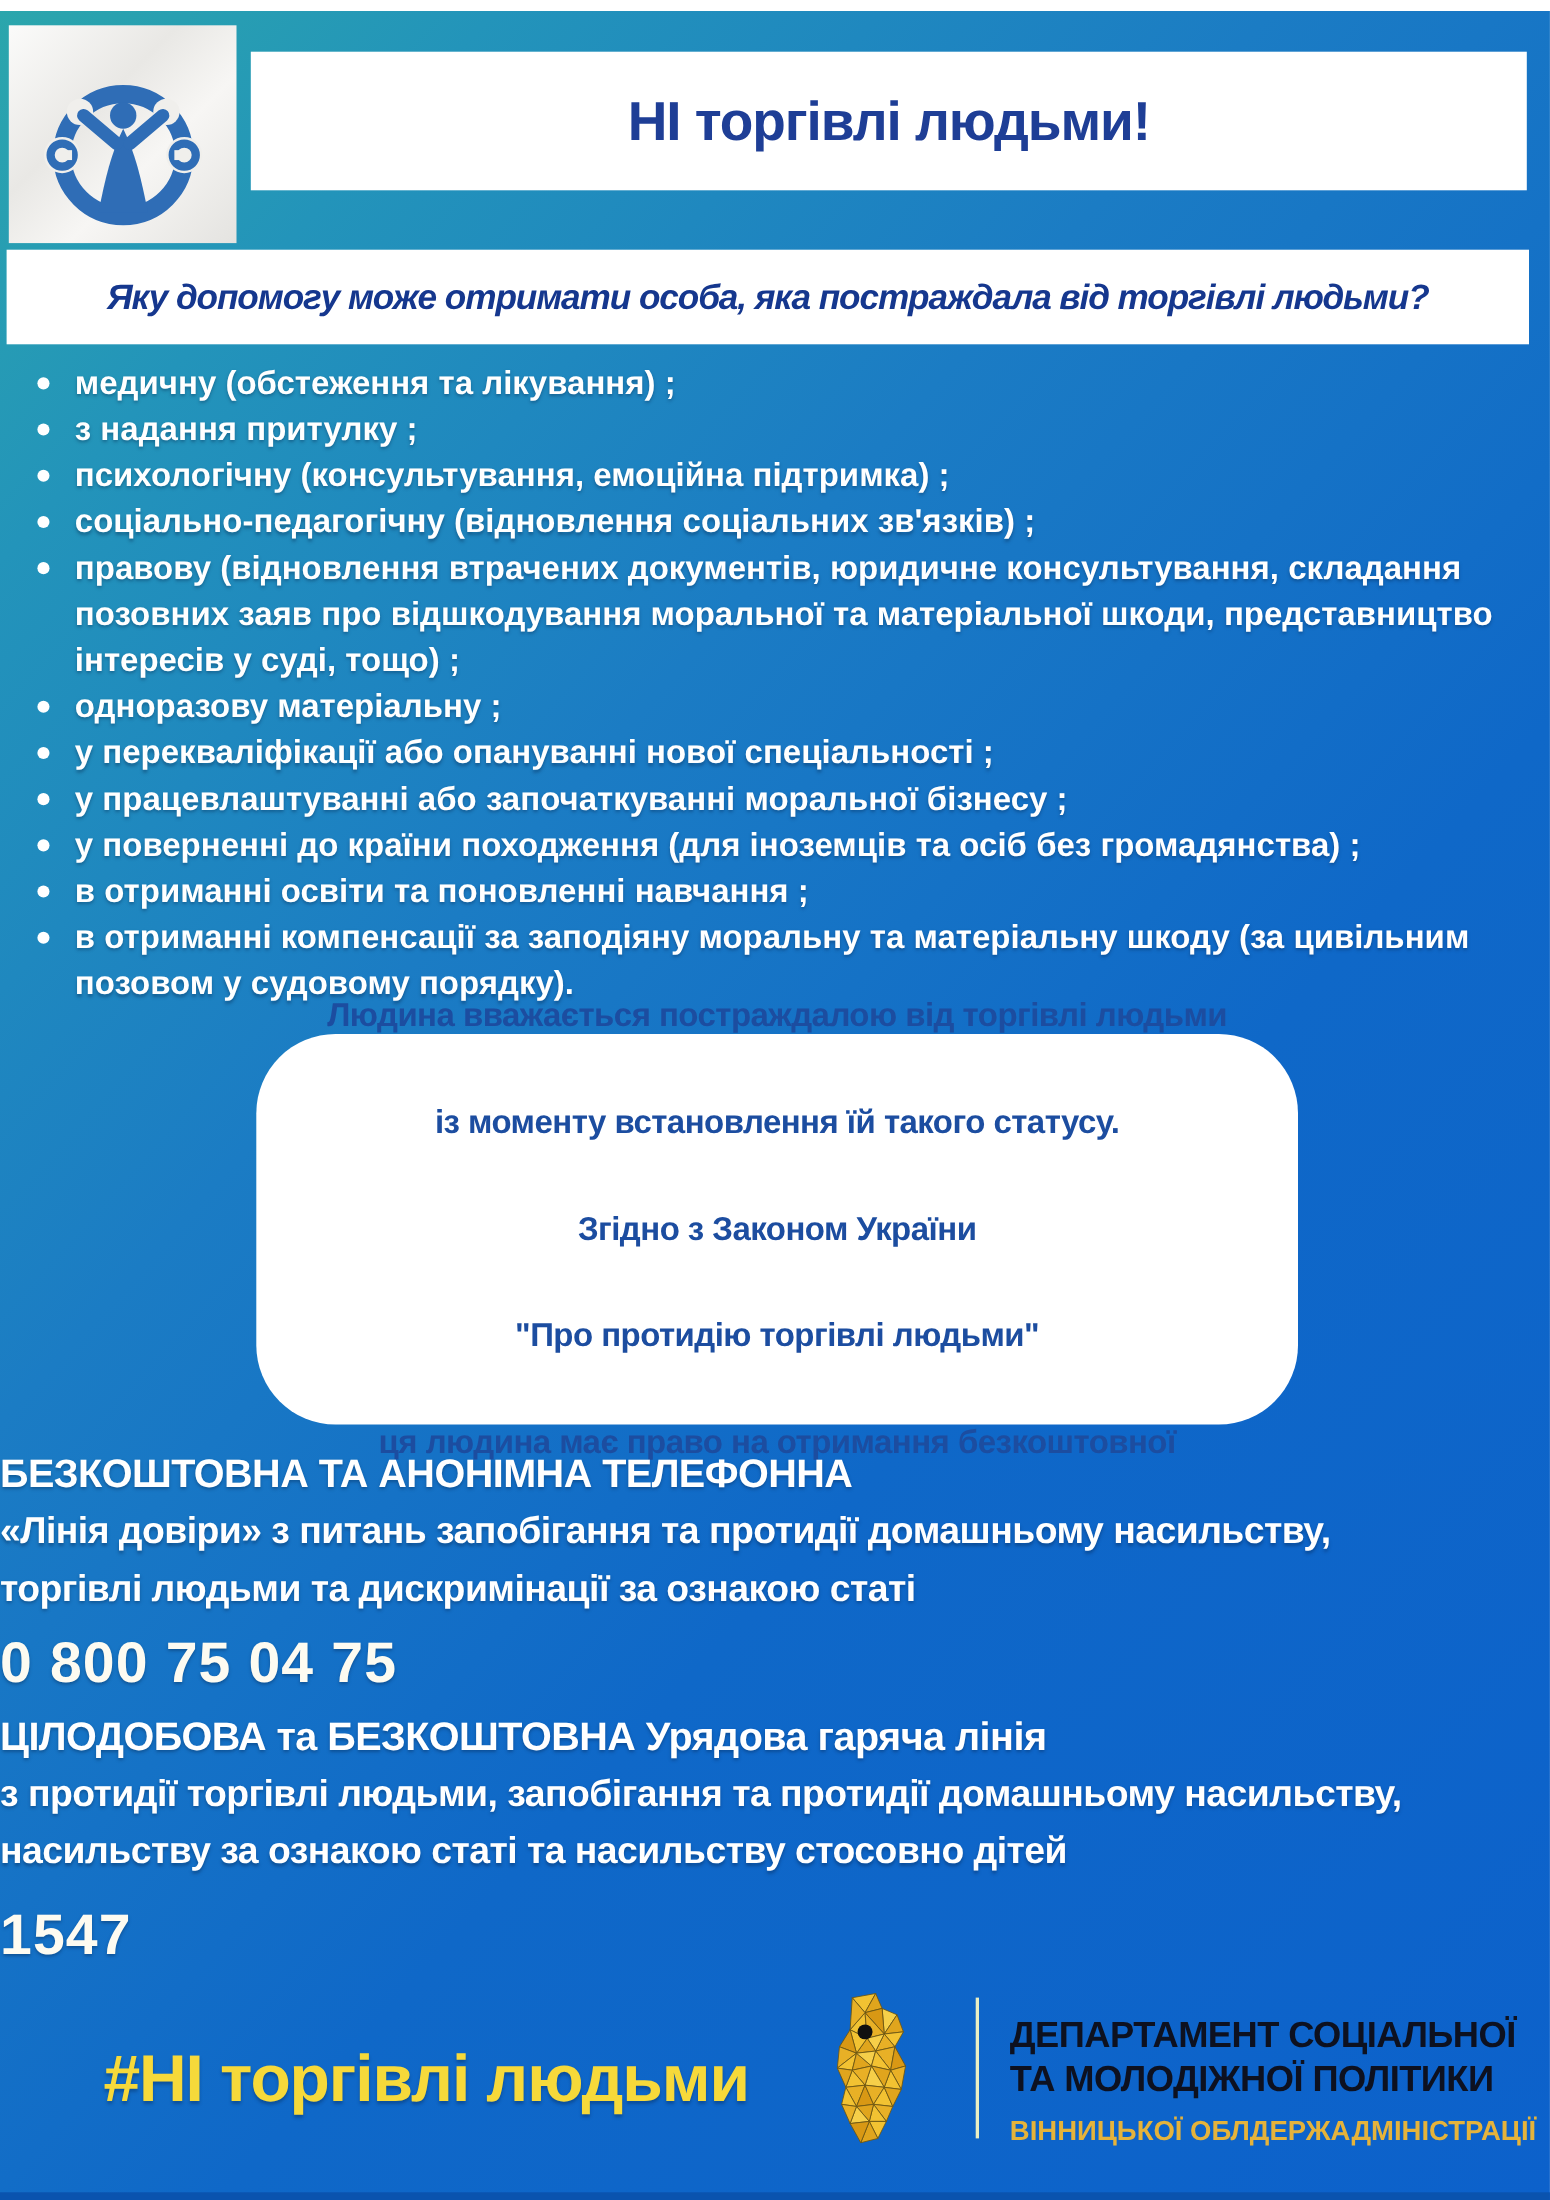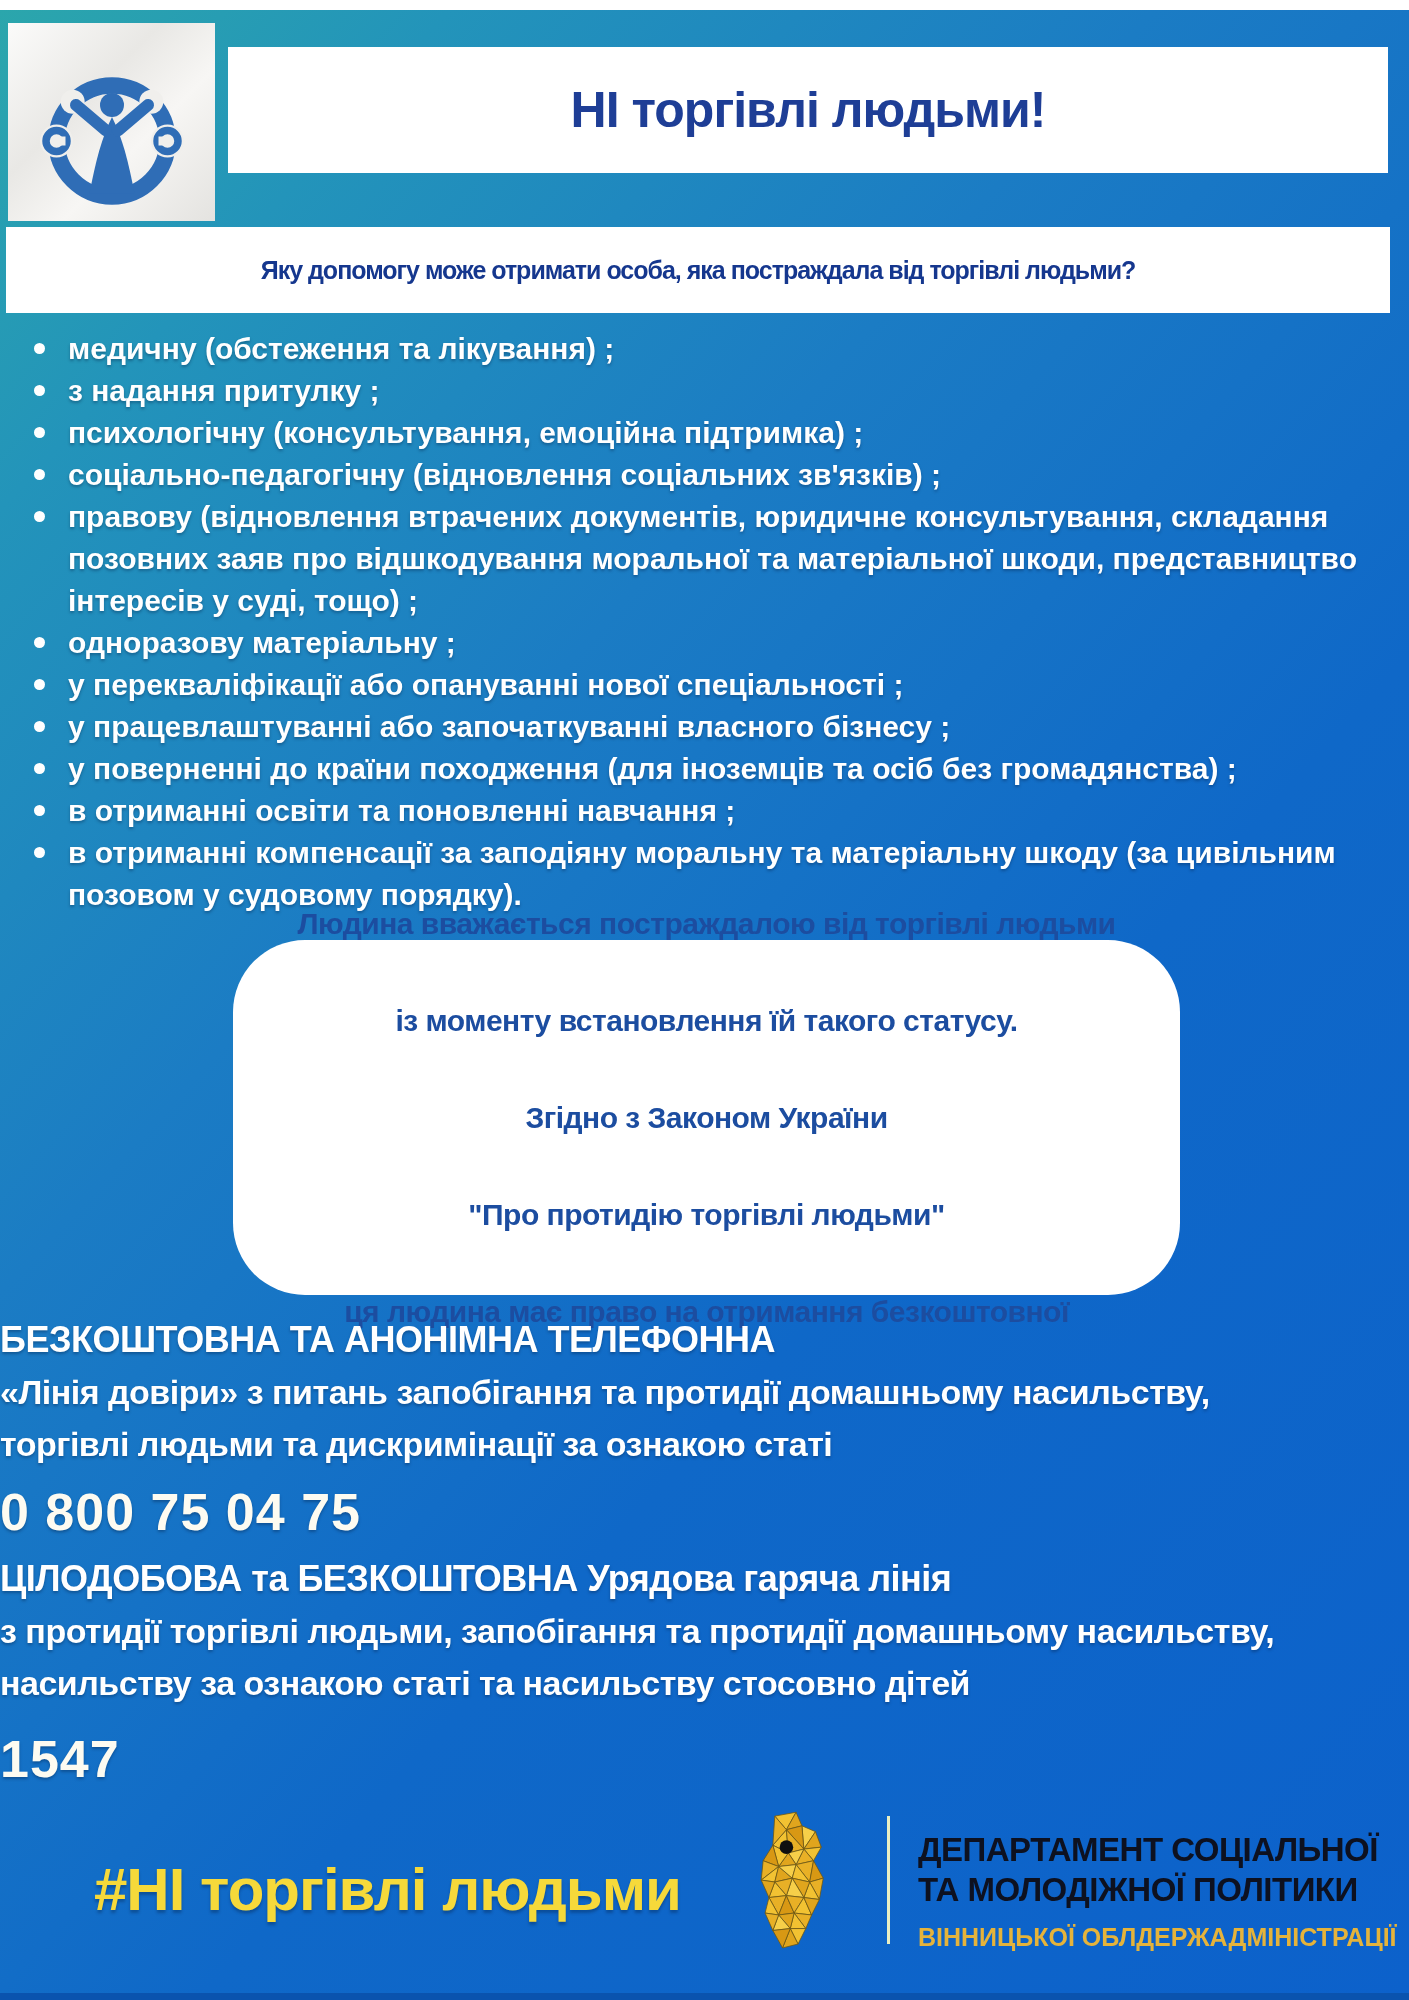--- a/index.html
+++ b/index.html
@@ -23,21 +23,21 @@
     background:#ffffff;display:flex;align-items:center;justify-content:center;
   }
   .title-bar h1{
     margin:0;font-size:50px;font-weight:bold;color:#1e3e96;letter-spacing:-1px;
   }
   .question-bar{
     position:absolute;left:6px;top:217px;width:1384px;height:86px;
     background:#ffffff;display:flex;align-items:center;justify-content:center;
   }
   .question-bar h2{
-    margin:0;font-size:25px;font-weight:bold;color:#15378e;letter-spacing:-1px;white-space:nowrap;
+    margin:0;font-size:32px;font-weight:bold;color:#15378e;letter-spacing:-1px;white-space:nowrap;font-style:italic;
   }
   
   .benefits{
     position:absolute;left:28px;top:318px;width:1364px;
     margin:0;padding:0;list-style:none;
     color:#ffffff;font-size:30px;font-weight:bold;line-height:42px;
     text-shadow:0 2px 3px rgba(0,25,60,.35);
   }
   .benefits li{position:relative;padding-left:40px;}
   .benefits li::before{
@@ -119,21 +119,21 @@
   </div>
 
   <ul class="benefits">
     <li>медичну (обстеження та лікування) ;</li>
     <li>з надання притулку ;</li>
     <li>психологічну (консультування, емоційна підтримка) ;</li>
     <li>соціально-педагогічну (відновлення соціальних зв'язків) ;</li>
     <li>правову (відновлення втрачених документів, юридичне консультування, складання позовних заяв про відшкодування моральної та матеріальної шкоди, представництво інтересів у суді, тощо) ;</li>
     <li>одноразову матеріальну ;</li>
     <li>у перекваліфікації або опануванні нової спеціальності ;</li>
-    <li>у працевлаштуванні або започаткуванні власного бізнесу ;</li>
+    <li>у працевлаштуванні або започаткуванні моральної бізнесу ;</li>
     <li>у поверненні до країни походження (для іноземців та осіб без громадянства) ;</li>
     <li>в отриманні освіти та поновленні навчання ;</li>
     <li>в отриманні компенсації за заподіяну моральну та матеріальну шкоду (за цивільним позовом у судовому порядку).</li>
   </ul>
 
   <div class="law-box">
     <p>Людина вважається постраждалою від торгівлі людьми</p>
     <p>із моменту встановлення їй такого статусу.</p>
     <p>Згідно з Законом України</p>
     <p>"Про протидію торгівлі людьми"</p>

